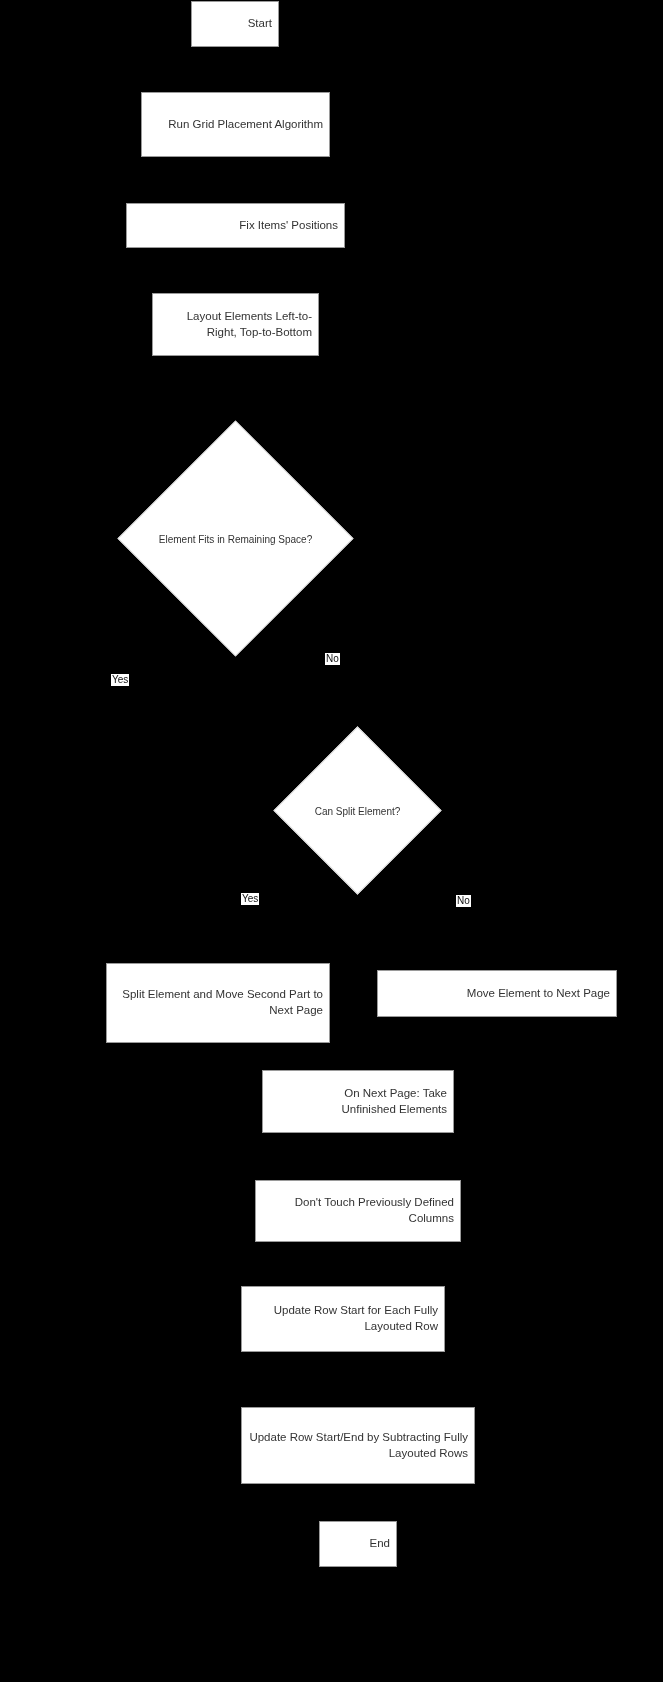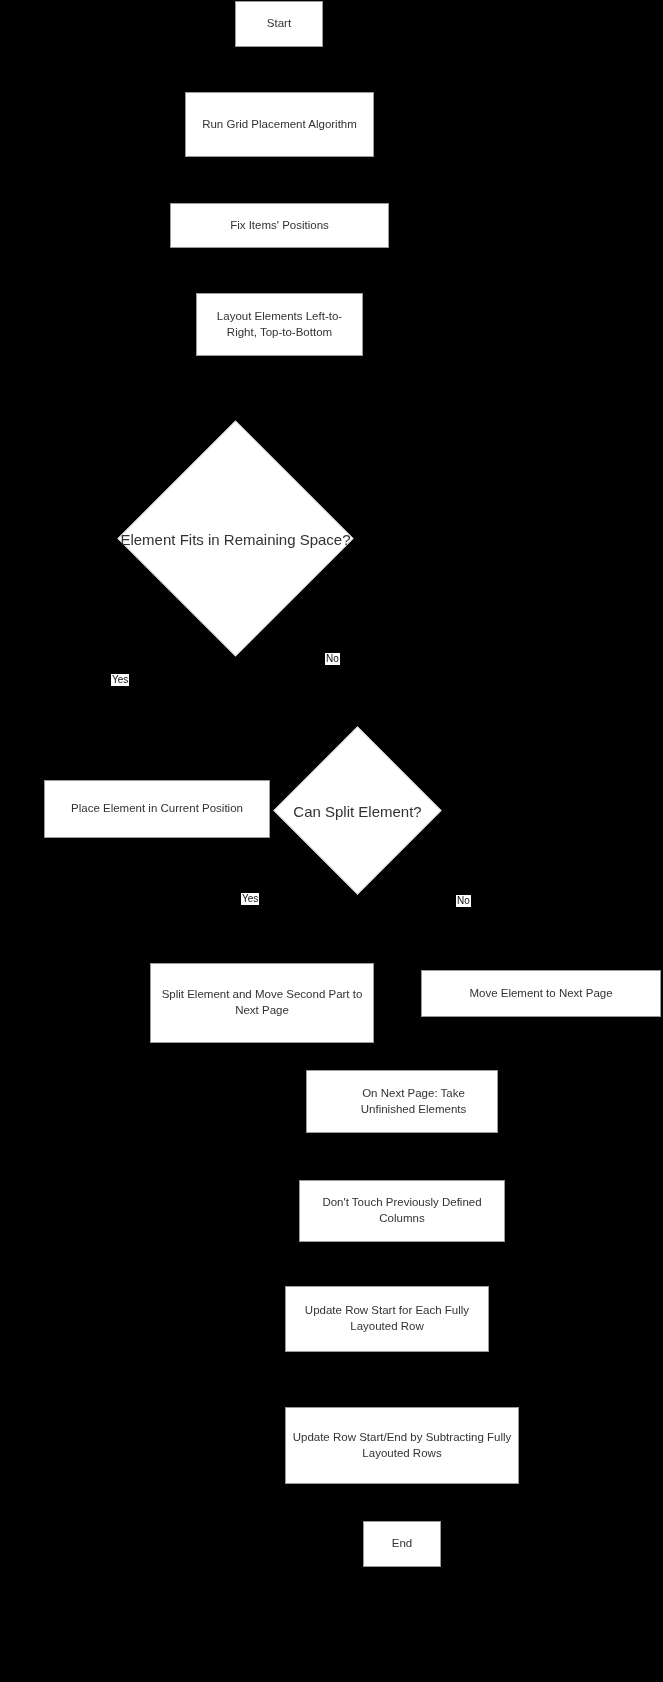--- a/index.html
+++ b/index.html
@@ -16,26 +16,25 @@
     font-family: "Liberation Sans", sans-serif;
   }
   .node {
     position: absolute;
     background: #ffffff;
     border: 1px solid #9a9a9a;
     box-sizing: border-box;
     display: flex;
     align-items: center;
     justify-content: center;
-    text-align: center;
+    text-align: right;
     color: #333333;
     font-size: 11.5px;
     line-height: 1.35;
     padding: 2px 6px;
-    margin-left: 44px;
   }
   .node span {
     display: block;
     width: 100%;
   }
   .decision {
     position: absolute;
     background: transparent;
     border: none;
   }
@@ -47,21 +46,21 @@
     border: 1px solid #d8d8d8;
     box-sizing: border-box;
   }
   .decision .dlabel {
     position: absolute;
     left: 50%;
     top: 50%;
     transform: translate(-50%, -50%);
     white-space: nowrap;
     color: #333333;
-    font-size: 15px;
+    font-size: 10px;
     text-align: left;
   }
   .edge-label {
     position: absolute;
     background: #ffffff;
     color: #111111;
     font-size: 10px;
     line-height: 1.15;
     padding: 0px 1px;
     white-space: nowrap;
@@ -118,23 +117,20 @@
   </div>
 
   <div class="decision" style="left:152px; top:455px; width:167px; height:167px;">
     <div class="dia"></div>
     <div class="dlabel">Element Fits in Remaining Space?</div>
   </div>
 
   <div class="edge-label" style="left:111px; top:674px;">Yes</div>
   <div class="edge-label" style="left:325px; top:653px;">No</div>
 
-  <div class="node" style="left:0px; top:780px; width:226px; height:58px;">
-    <span>Place Element in Current Position</span>
-  </div>
 
   <div class="decision" style="left:298px; top:751px; width:119px; height:119px;">
     <div class="dia"></div>
     <div class="dlabel">Can Split Element?</div>
   </div>
 
   <div class="edge-label" style="left:241px; top:893px;">Yes</div>
   <div class="edge-label" style="left:456px; top:895px;">No</div>
 
   <div class="node" style="left:106px; top:963px; width:224px; height:80px;">

